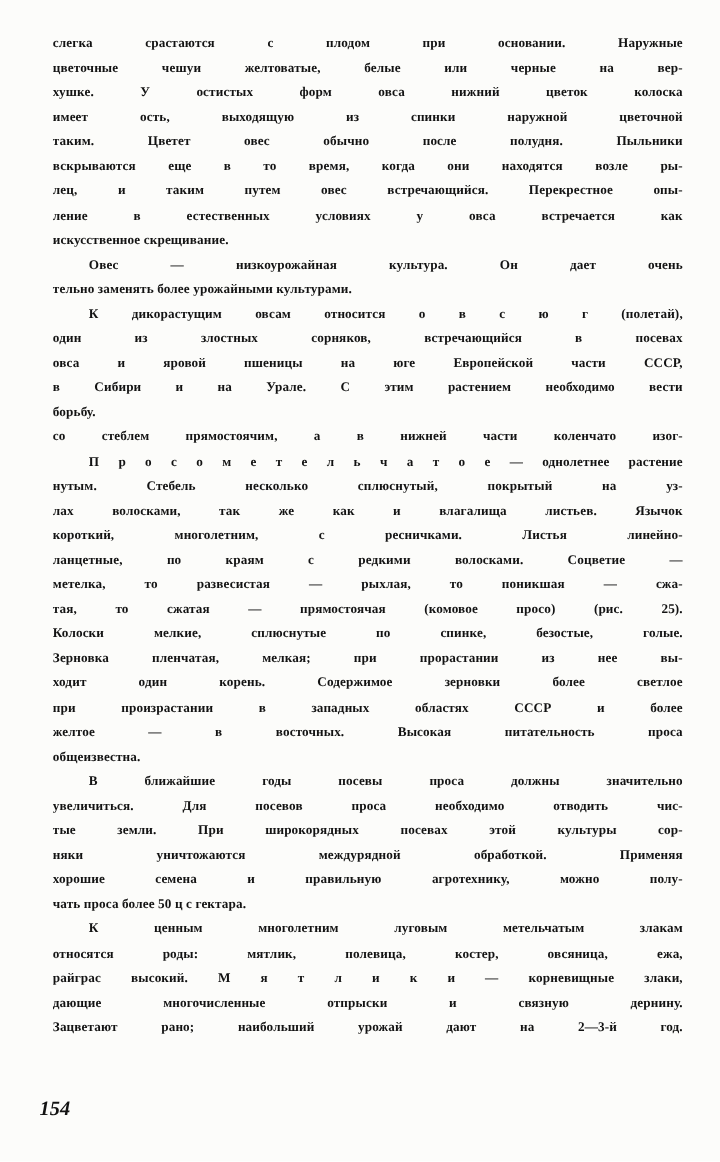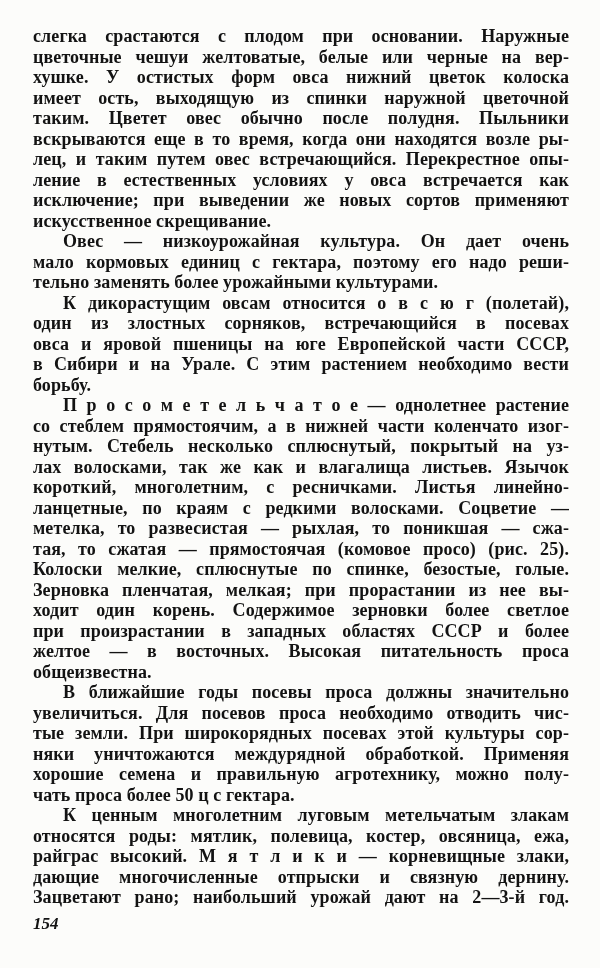--- a/index.html
+++ b/index.html
@@ -16,27 +16,28 @@
     color: #131313;
     overflow: hidden;
   }
   .text-block {
     position: absolute;
     left: 33px;
     top: 26px;
     width: 536px;
   }
   .line {
-    font-size: 18px;
+    font-size: 11px;
     font-weight: bold;
     line-height: 20.5px;
     height: 20.5px;
     overflow: hidden;
     text-align: left;
     letter-spacing: 0.1px;
+    margin-left: 11px;
   }
   .line.j {
     text-align: justify;
     text-align-last: justify;
   }
   .line.ind {
     padding-left: 30px;
   }
   .page-number {
     position: absolute;
@@ -54,32 +55,30 @@
 <div class="page">
   <div class="text-block">
       <div class="line j">слегка срастаются с плодом при основании. Наружные</div>
       <div class="line j">цветочные чешуи желтоватые, белые или черные на вер-</div>
       <div class="line j">хушке. У остистых форм овса нижний цветок колоска</div>
       <div class="line j">имеет ость, выходящую из спинки наружной цветочной</div>
       <div class="line j">таким. Цветет овес обычно после полудня. Пыльники</div>
       <div class="line j">вскрываются еще в то время, когда они находятся возле ры-</div>
       <div class="line j">лец, и таким путем овес встречающийся. Перекрестное опы-</div>
       <div class="line j">ление в естественных условиях у овса встречается как</div>
-      <div class="line j">исключение; при выведении же новых сортов применяют</div>
       <div class="line">искусственное скрещивание.</div>
       <div class="line j ind">Овес — низкоурожайная культура. Он дает очень</div>
-      <div class="line j">мало кормовых единиц с гектара, поэтому его надо реши-</div>
       <div class="line">тельно заменять более урожайными культурами.</div>
       <div class="line j ind">К дикорастущим овсам относится о в с ю г (полетай),</div>
       <div class="line j">один из злостных сорняков, встречающийся в посевах</div>
       <div class="line j">овса и яровой пшеницы на юге Европейской части СССР,</div>
       <div class="line j">в Сибири и на Урале. С этим растением необходимо вести</div>
       <div class="line">борьбу.</div>
+      <div class="line j">со стеблем прямостоячим, а в нижней части коленчато изог-</div>
       <div class="line j ind">П р о с о  м е т е л ь ч а т о е — однолетнее растение</div>
-      <div class="line j">со стеблем прямостоячим, а в нижней части коленчато изог-</div>
       <div class="line j">нутым. Стебель несколько сплюснутый, покрытый на уз-</div>
       <div class="line j">лах волосками, так же как и влагалища листьев. Язычок</div>
       <div class="line j">короткий, многолетним, с ресничками. Листья линейно-</div>
       <div class="line j">ланцетные, по краям с редкими волосками. Соцветие —</div>
       <div class="line j">метелка, то развесистая — рыхлая, то поникшая — сжа-</div>
       <div class="line j">тая, то сжатая — прямостоячая (комовое просо) (рис. 25).</div>
       <div class="line j">Колоски мелкие, сплюснутые по спинке, безостые, голые.</div>
       <div class="line j">Зерновка пленчатая, мелкая; при прорастании из нее вы-</div>
       <div class="line j">ходит один корень. Содержимое зерновки более светлое</div>
       <div class="line j">при произрастании в западных областях СССР и более</div>

